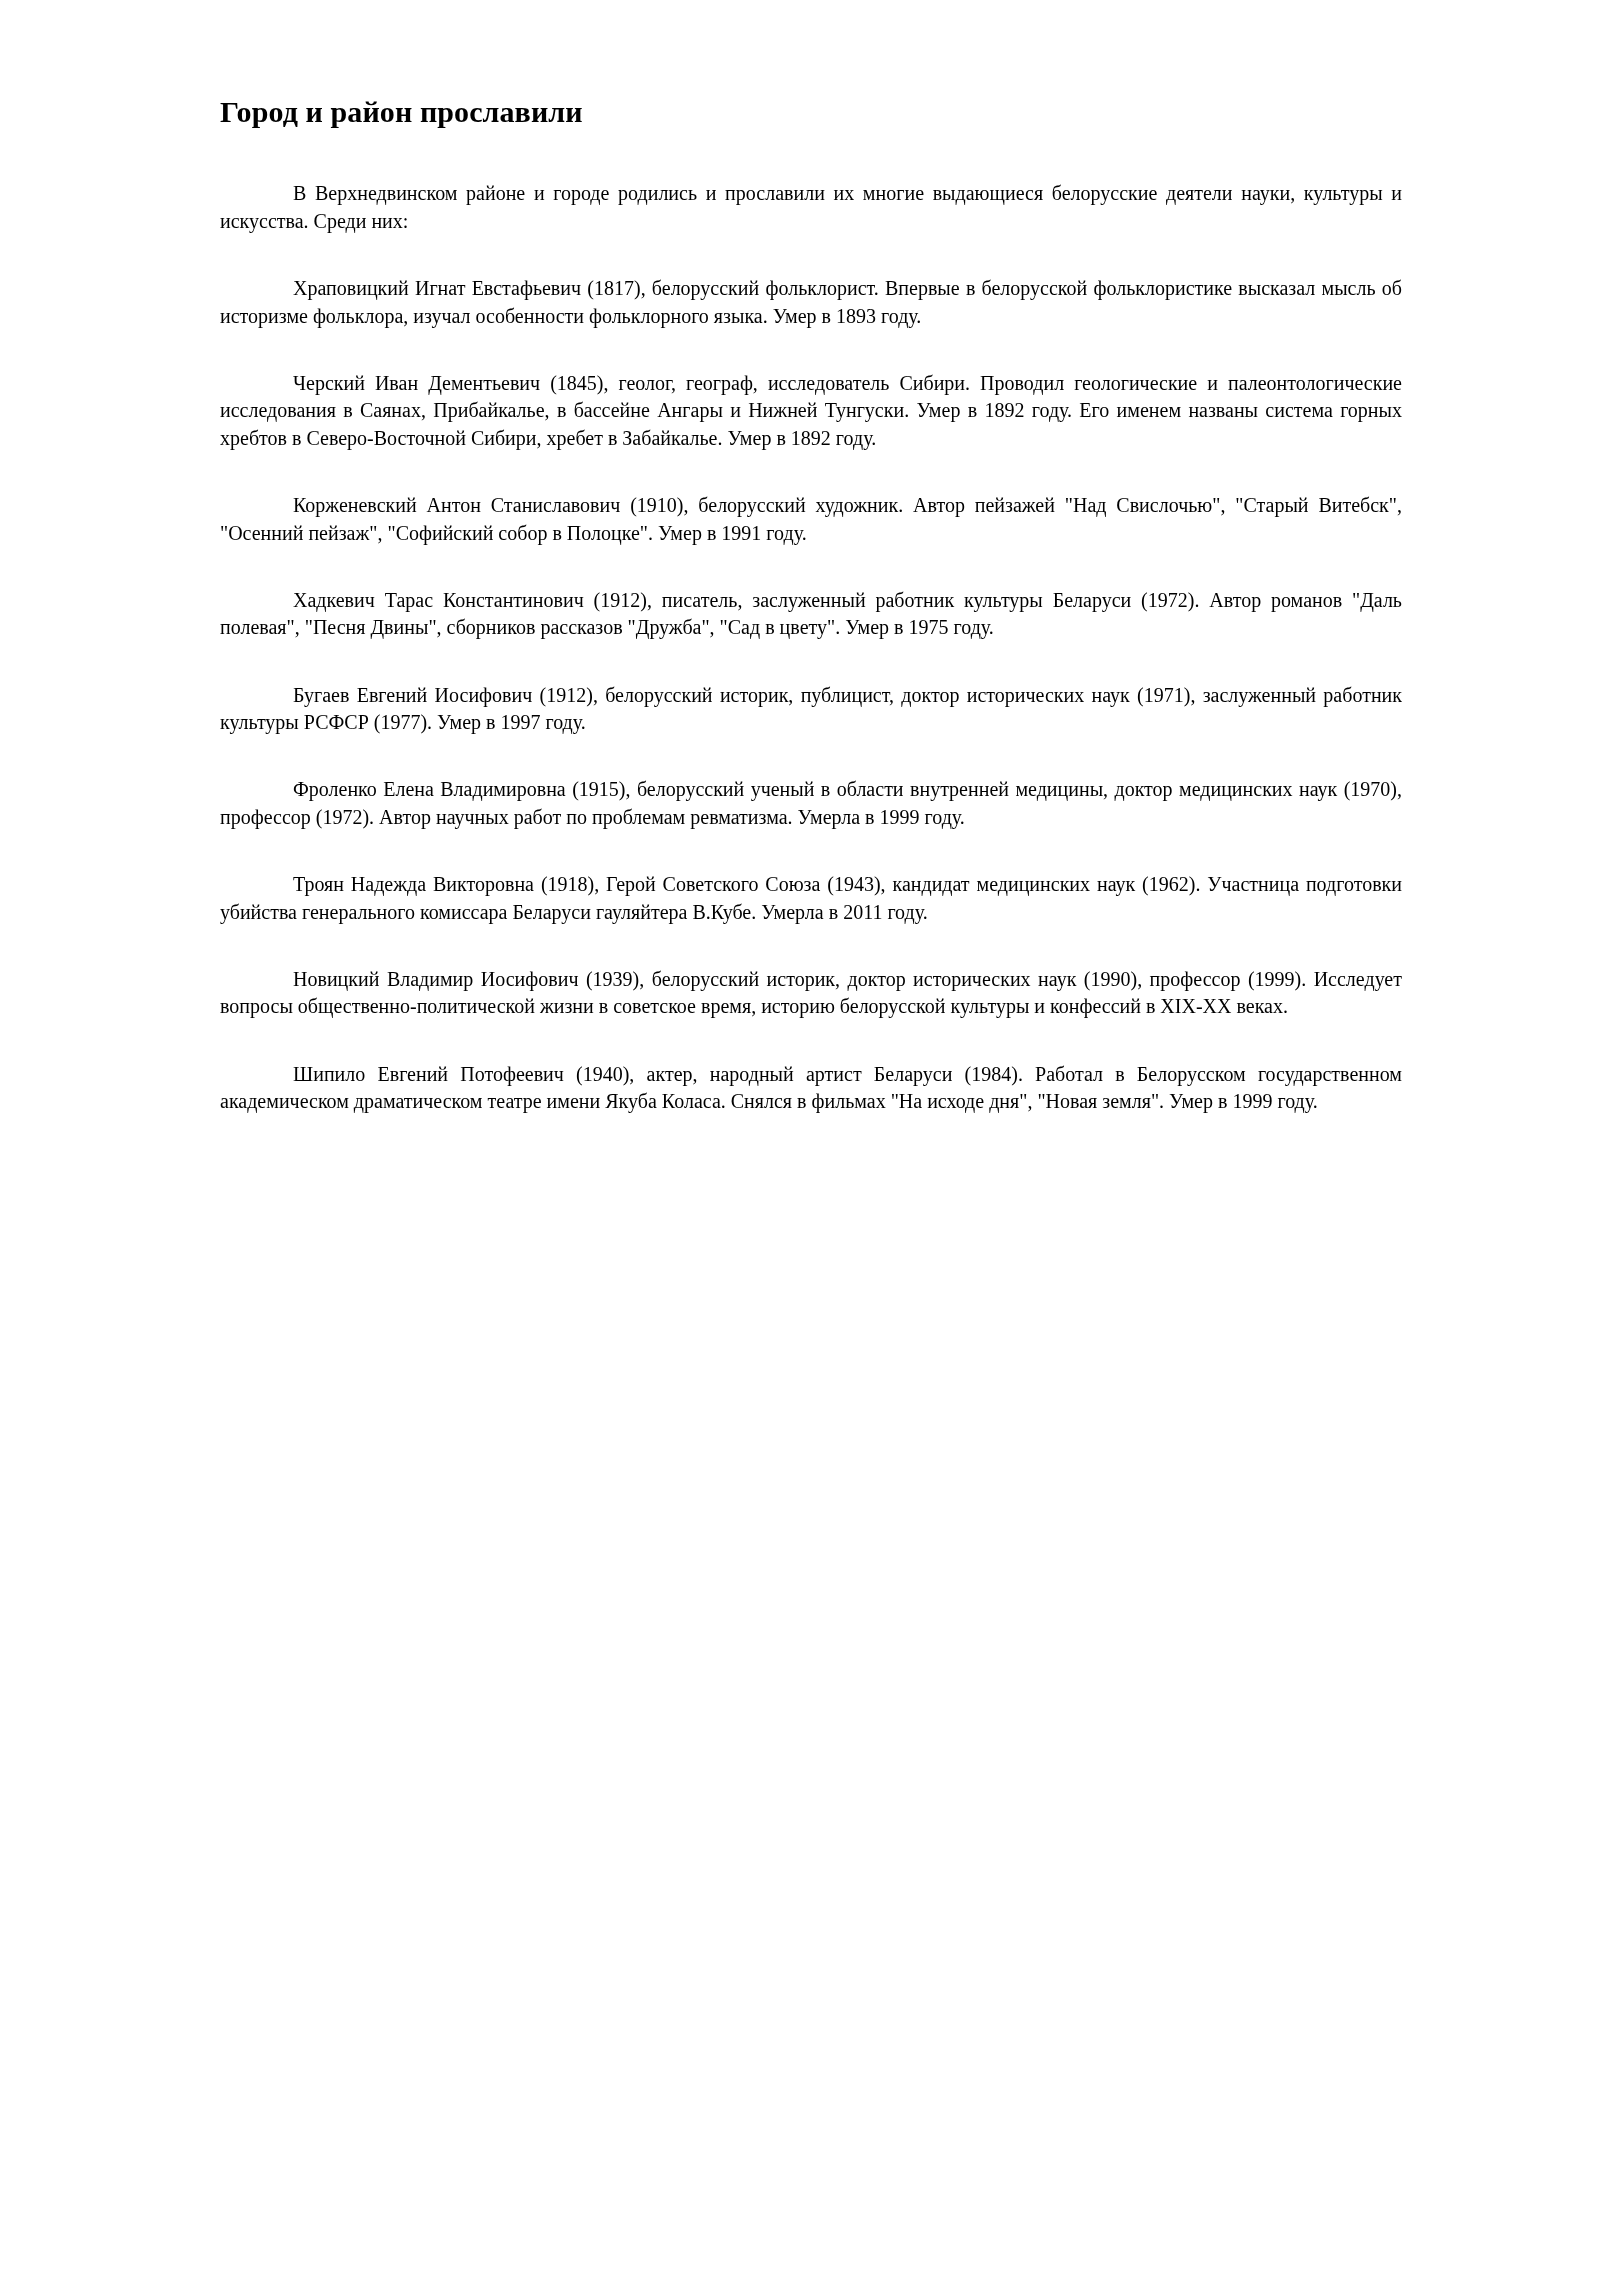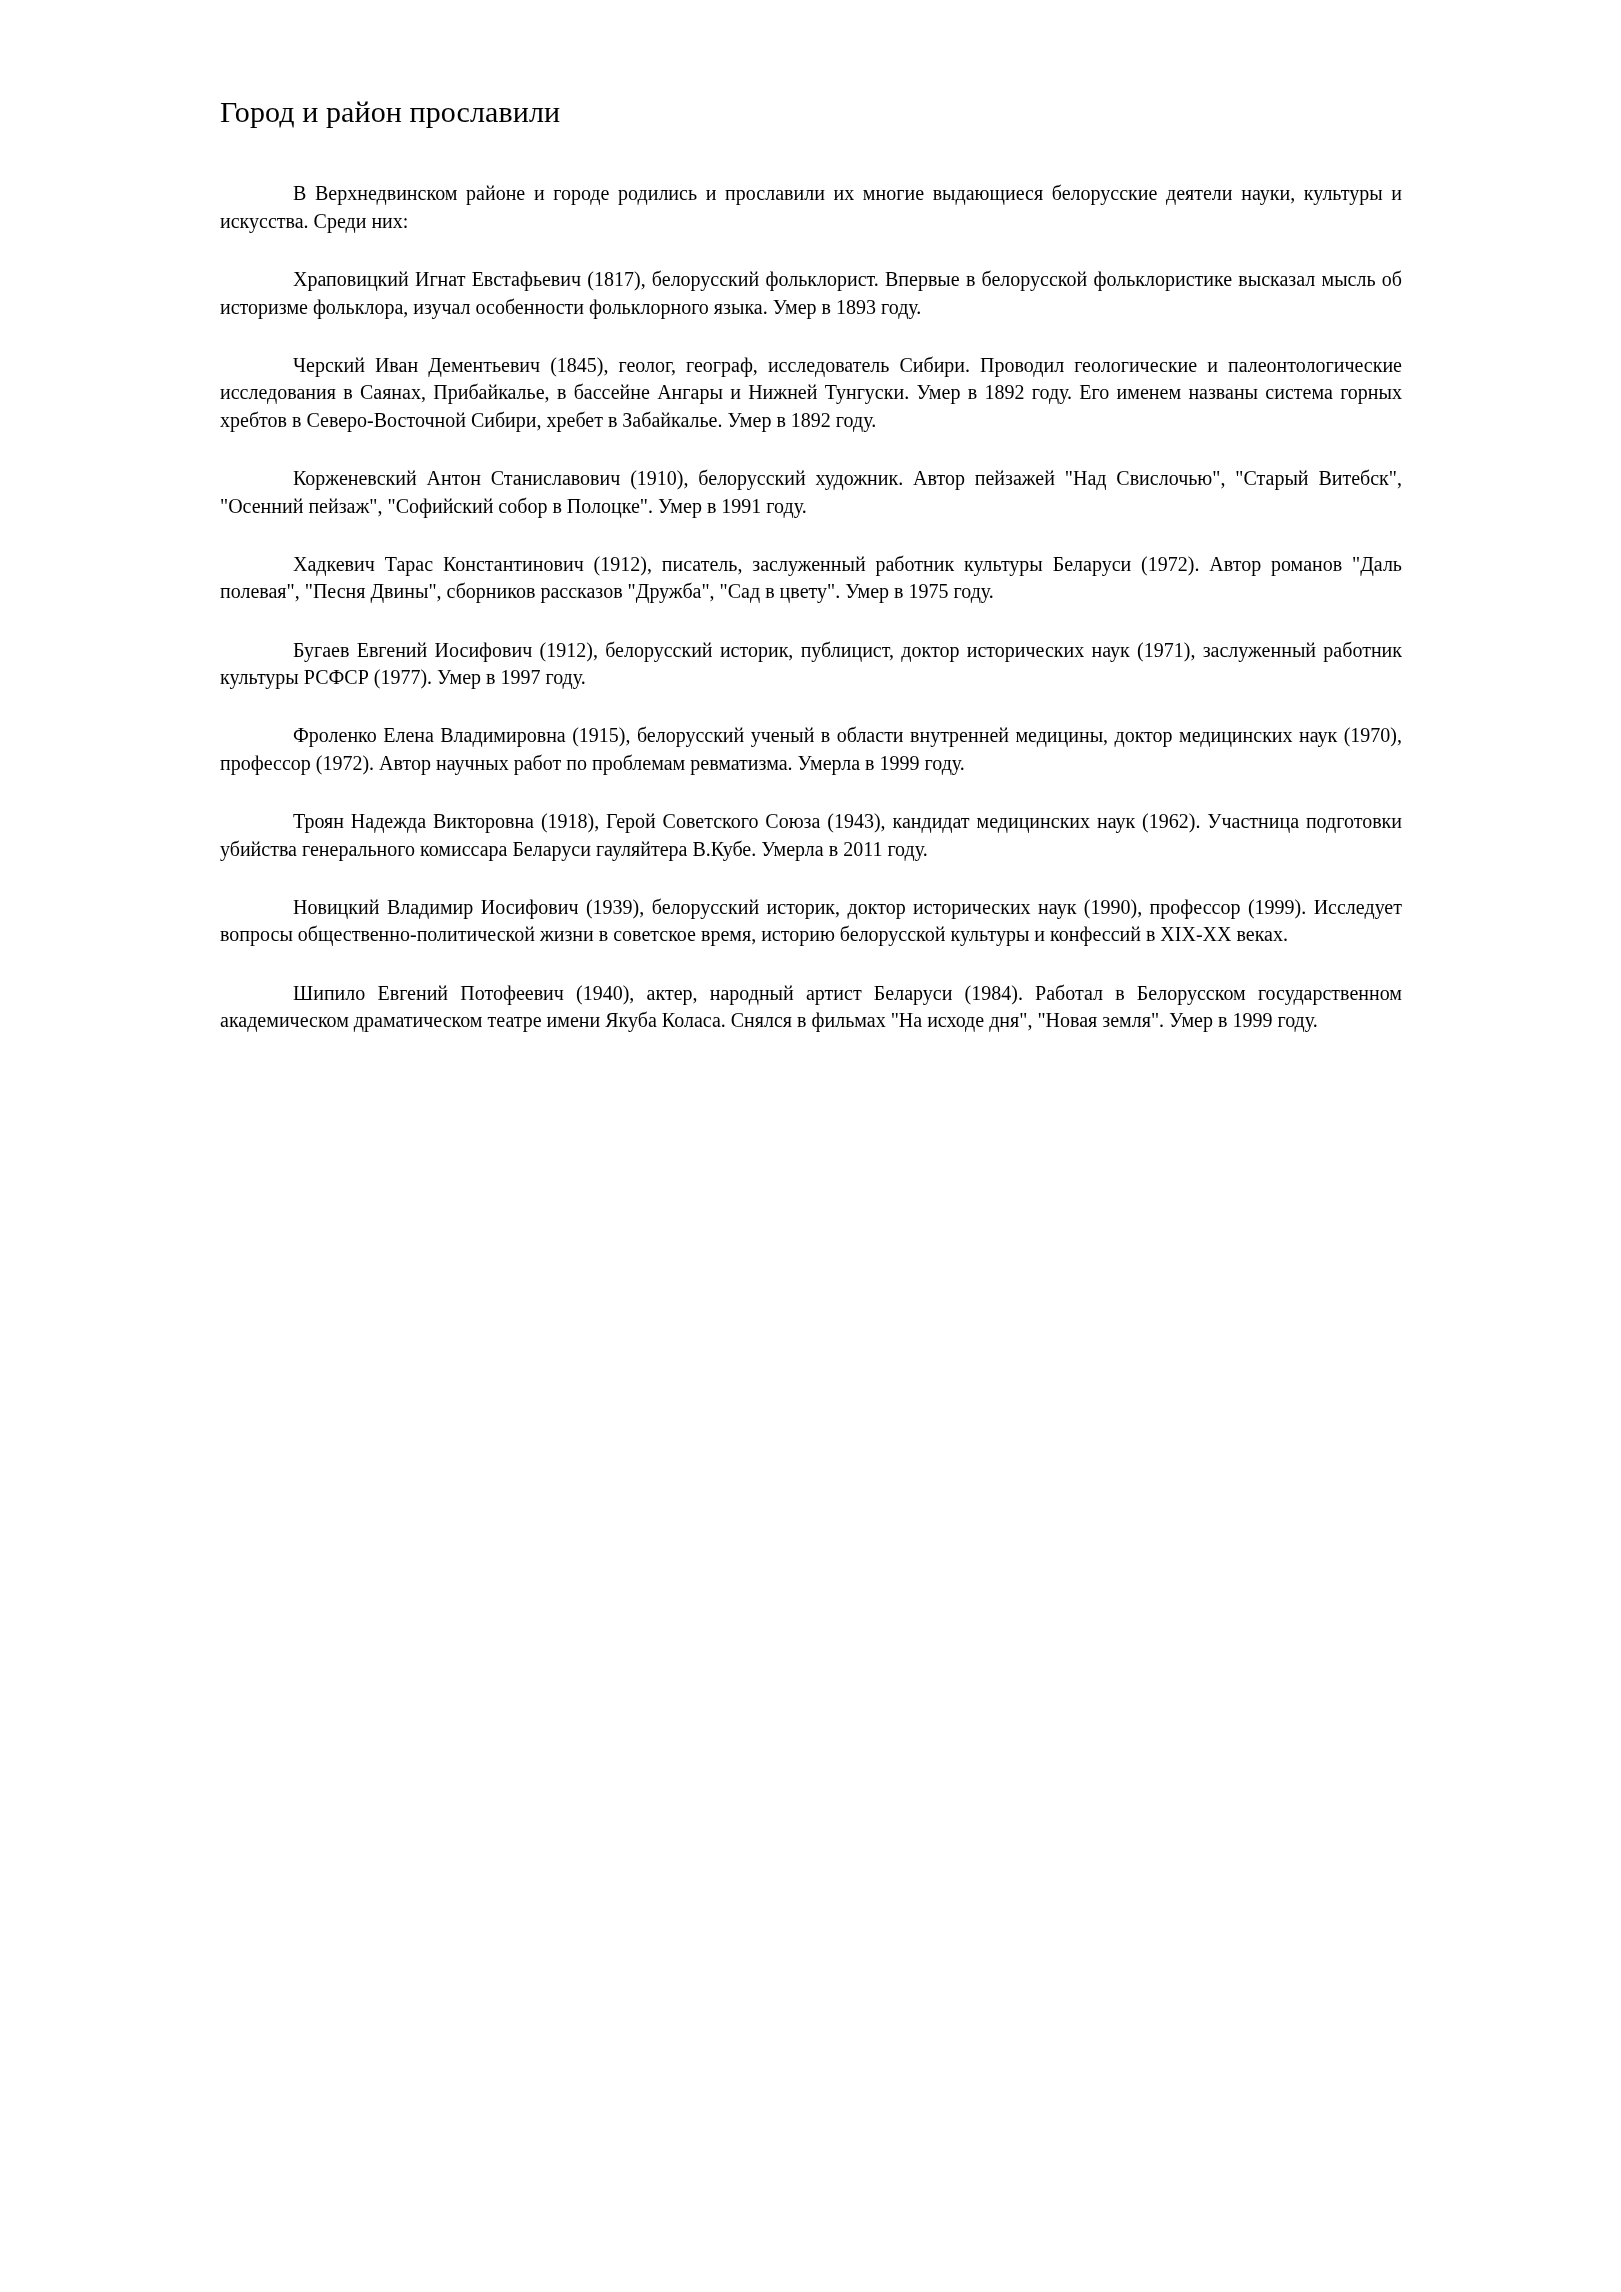--- a/index.html
+++ b/index.html
@@ -22,39 +22,39 @@
     overflow: hidden;
   }
   .content {
     position: absolute;
     left: 220px;
     top: 94px;
     width: 1182px;
   }
   .doc-title {
     font-size: 30px;
-    font-weight: normal;
+    font-weight: bold;
     line-height: 1.18;
     margin: 0 0 0 0;
     text-align: left;
     letter-spacing: 0.1px;
   }
   .para {
     font-size: 20px;
     line-height: 1.37;
     text-align: justify;
     text-justify: inter-word;
     text-indent: 73px;
     margin: 0;
     padding: 0;
     hyphens: none;
     -webkit-hyphens: none;
   }
   .spacer-lg { height: 51px; }
-  .para + .para { margin-top: 31px; }
+  .para + .para { margin-top: 40px; }
 </style>
 </head>
 <body>
 
 <div class="page">
   <div class="content">
 
     <h1 class="doc-title">Город и район прославили</h1>
 
     <div class="spacer-lg"></div>

